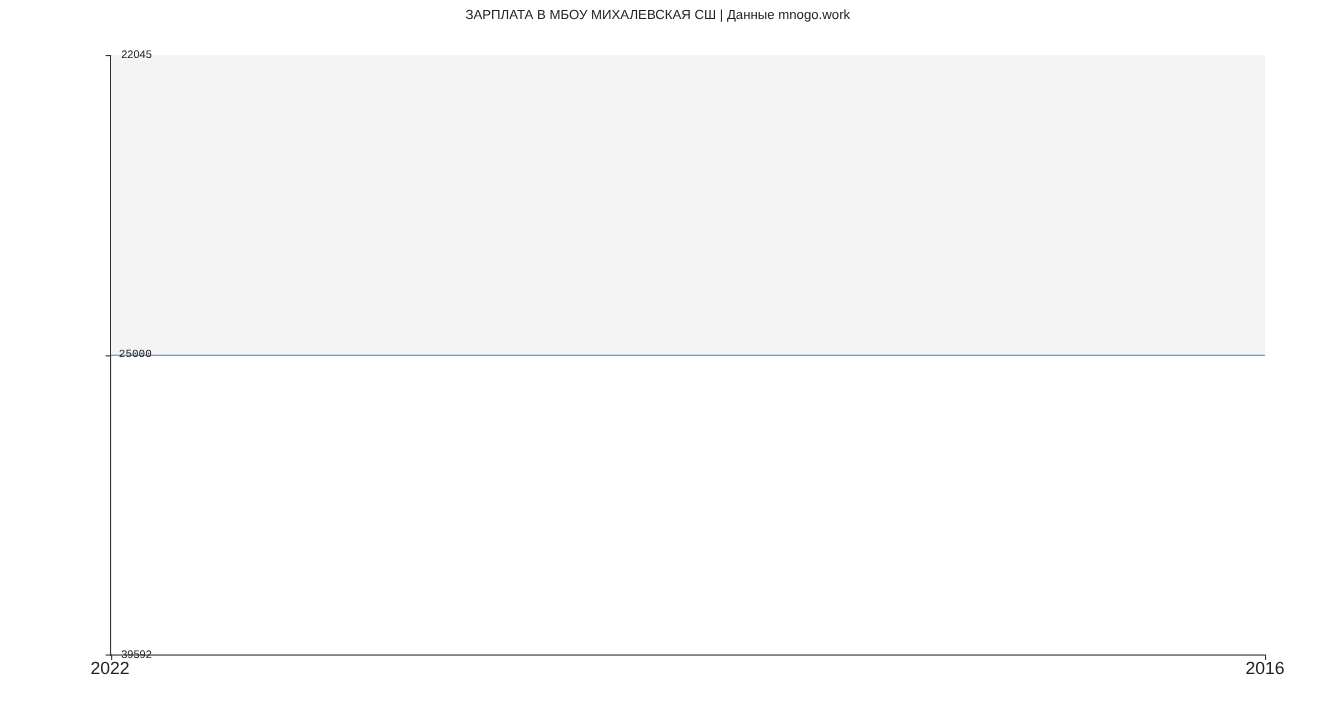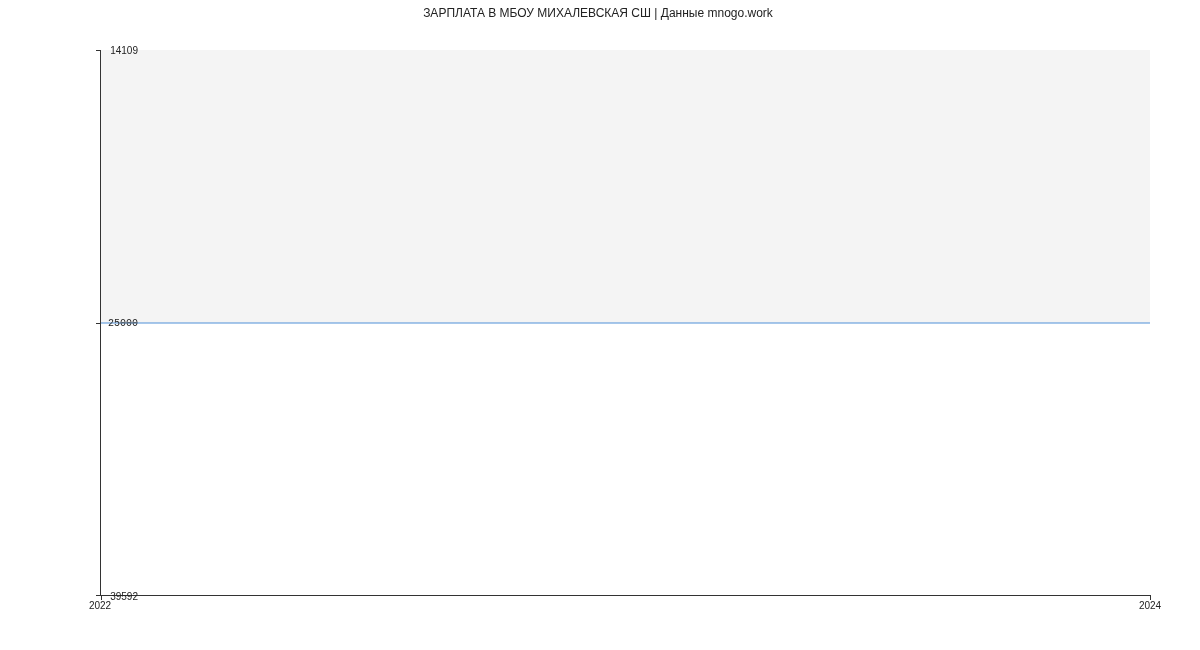--- a/index.html
+++ b/index.html
@@ -76,21 +76,21 @@
     .x-tick {
       position: absolute;
       bottom: -5px;
       width: 1px;
       height: 5px;
       background-color: #333;
     }
     .x-tick-label {
       position: absolute;
       top: 600px;
-      font-size: 10px;
+      font-size: 16px;
       color: #222;
       transform: translateX(-50%);
       white-space: nowrap;
     }
   </style>
 </head>
 <body>
 
 <div class="chart-container">
   <div class="chart-title">ЗАРПЛАТА В МБОУ МИХАЛЕВСКАЯ СШ | Данные mnogo.work</div>
@@ -100,19 +100,19 @@
     <div class="data-line"></div>
 
     <div class="y-tick" style="top: 0%;"></div>
     <div class="y-tick" style="top: 50%;"></div>
     <div class="y-tick" style="top: 100%;"></div>
 
     <div class="x-tick" style="left: 0%;"></div>
     <div class="x-tick" style="left: 100%;"></div>
   </div>
 
-  <div class="y-tick-label" style="top: 50px;">14109</div>
+  <div class="y-tick-label" style="top: 50px;">22045</div>
   <div class="y-tick-label" style="top: 323px; font-family: Liberation Mono, monospace;">25000</div>
   <div class="y-tick-label" style="top: 596px;">39592</div>
 
   <div class="x-tick-label" style="left: 100px;">2022</div>
-  <div class="x-tick-label" style="left: 1150px;">2024</div>
+  <div class="x-tick-label" style="left: 1150px;">2016</div>
 </div>
 
 </body></html>

